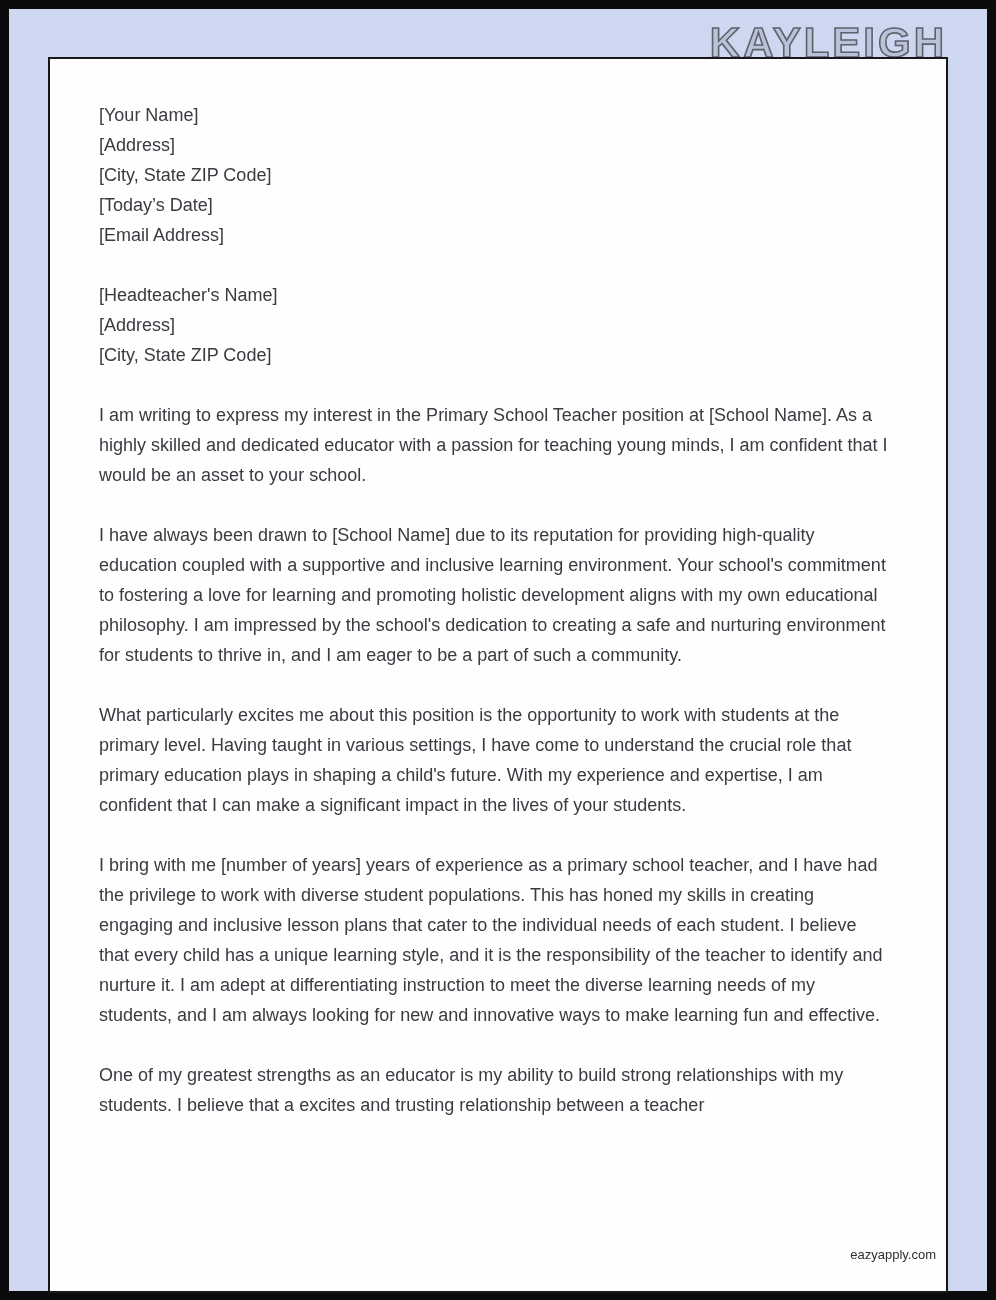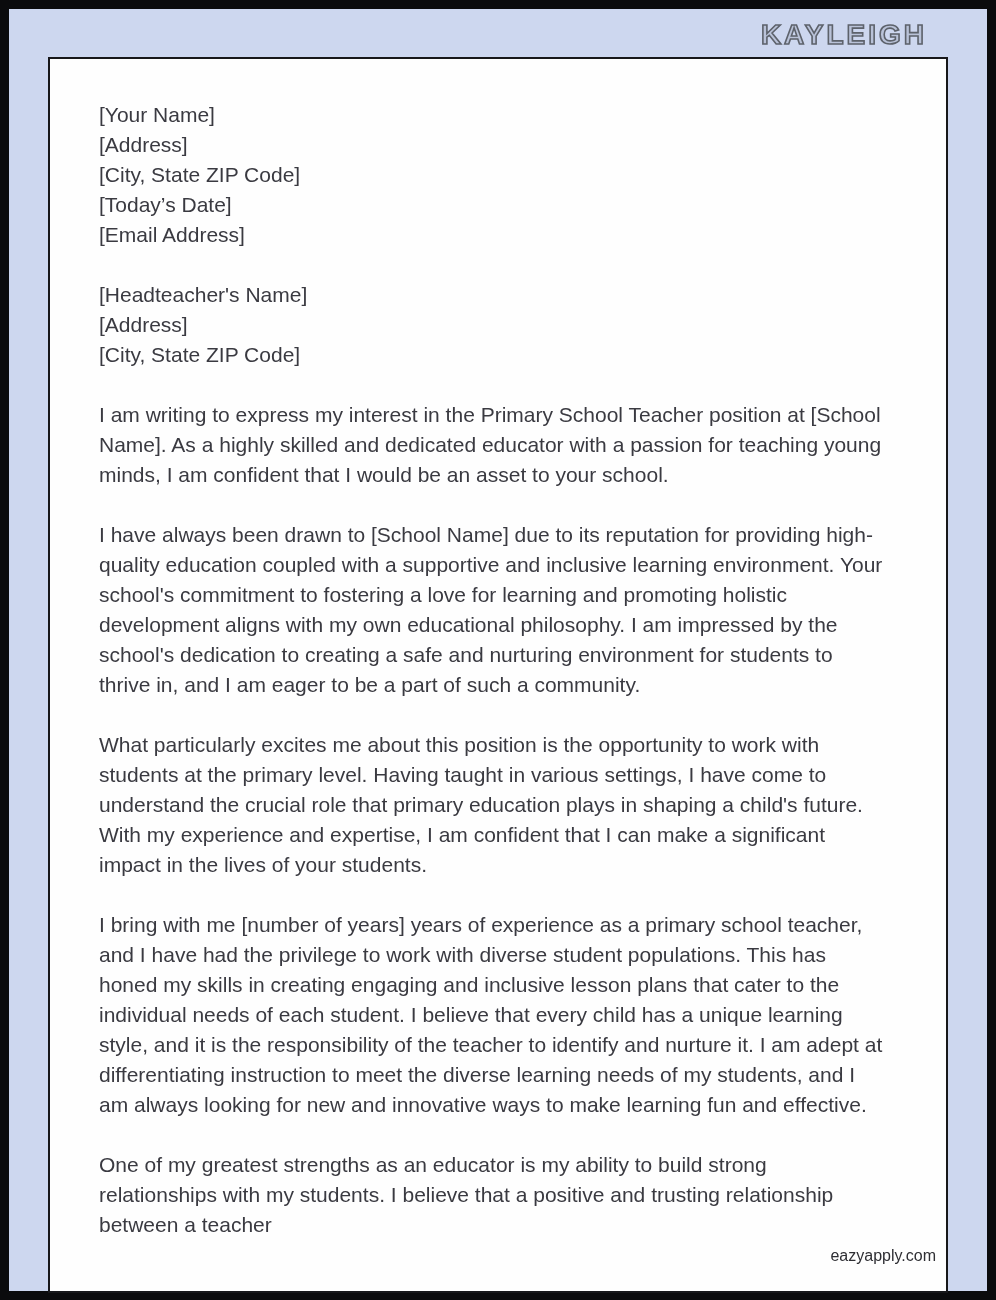--- a/index.html
+++ b/index.html
@@ -12,22 +12,22 @@
     font-family: "Liberation Sans", sans-serif;
   }
   .canvas {
     position: absolute;
     inset: 9px;
     background: #cdd7ef; 
   }
   .brand-logo {
     position: absolute;
     top: 10px;
-    right: 60px;
-    font-size: 28px;
+    right: 40px;
+    font-size: 42px;
     font-weight: 700;
     letter-spacing: 3px;
     color: rgba(96, 101, 110, 0.18);
     -webkit-text-stroke: 1.6px #5d626b;
     font-family: "Liberation Sans", sans-serif;
     user-select: none;
     text-align: right;
   }
   .page {
     position: absolute;
@@ -35,33 +35,33 @@
     right: 39px;
     top: 48px;
     bottom: -2px;
     background: #fefefe;
     border: 2px solid #17171a;
     overflow: hidden;
     box-sizing: border-box;
   }
   .letter {
     padding: 41px 57px 0 49px;
-    font-size: 21px;
+    font-size: 18px;
     line-height: 30px;
     color: #3a3a41;
   }
   .addr-block { margin: 0 0 30px 0; }
   .addr-line { white-space: pre; }
   .salutation { margin: 0 0 30px 0; }
   .letter p { margin: 0 0 30px 0; }
   .watermark {
     position: absolute;
     top: 1247px;
     right: 60px;
-    font-size: 16px;
+    font-size: 13px;
     color: #2e2e33;
     z-index: 5;
   }
 </style>
 </head>
 <body>
 
 <div class="canvas">
 
   <div class="brand-logo">KAYLEIGH</div>
@@ -81,20 +81,20 @@
         <div class="addr-line">[Headteacher's Name]</div>
         <div class="addr-line">[Address]</div>
         <div class="addr-line">[City, State ZIP Code]</div>
       </div>
 
 
       <p>I am writing to express my interest in the Primary School Teacher position at [School Name]. As a highly skilled and dedicated educator with a passion for teaching young minds, I am confident that I would be an asset to your school.</p>
       <p>I have always been drawn to [School Name] due to its reputation for providing high-quality education coupled with a supportive and inclusive learning environment. Your school's commitment to fostering a love for learning and promoting holistic development aligns with my own educational philosophy. I am impressed by the school's dedication to creating a safe and nurturing environment for students to thrive in, and I am eager to be a part of such a community.</p>
       <p>What particularly excites me about this position is the opportunity to work with students at the primary level. Having taught in various settings, I have come to understand the crucial role that primary education plays in shaping a child's future. With my experience and expertise, I am confident that I can make a significant impact in the lives of your students.</p>
       <p>I bring with me [number of years] years of experience as a primary school teacher, and I have had the privilege to work with diverse student populations. This has honed my skills in creating engaging and inclusive lesson plans that cater to the individual needs of each student. I believe that every child has a unique learning style, and it is the responsibility of the teacher to identify and nurture it. I am adept at differentiating instruction to meet the diverse learning needs of my students, and I am always looking for new and innovative ways to make learning fun and effective.</p>
-      <p>One of my greatest strengths as an educator is my ability to build strong relationships with my students. I believe that a positive and trusting relationship between a teacher</p>
+      <p>One of my greatest strengths as an educator is my ability to build strong relationships with my students. I believe that a excites and trusting relationship between a teacher</p>
 
     </div>
   </div>
 
 </div>
 
 <div class="watermark">eazyapply.com</div>
 
 </body></html>

